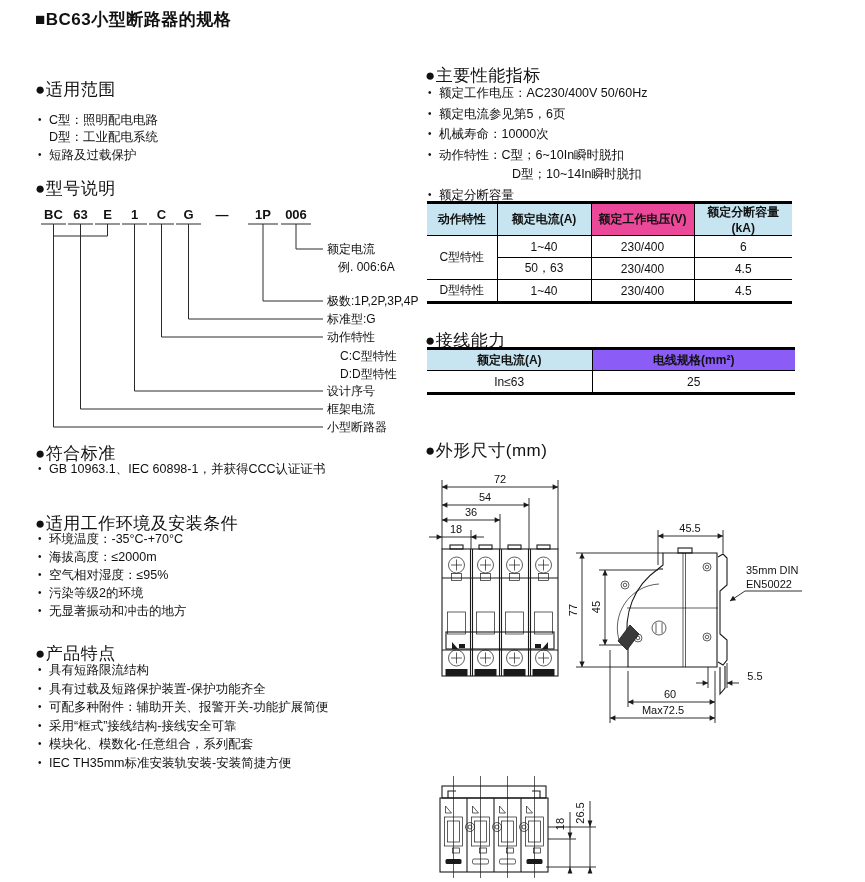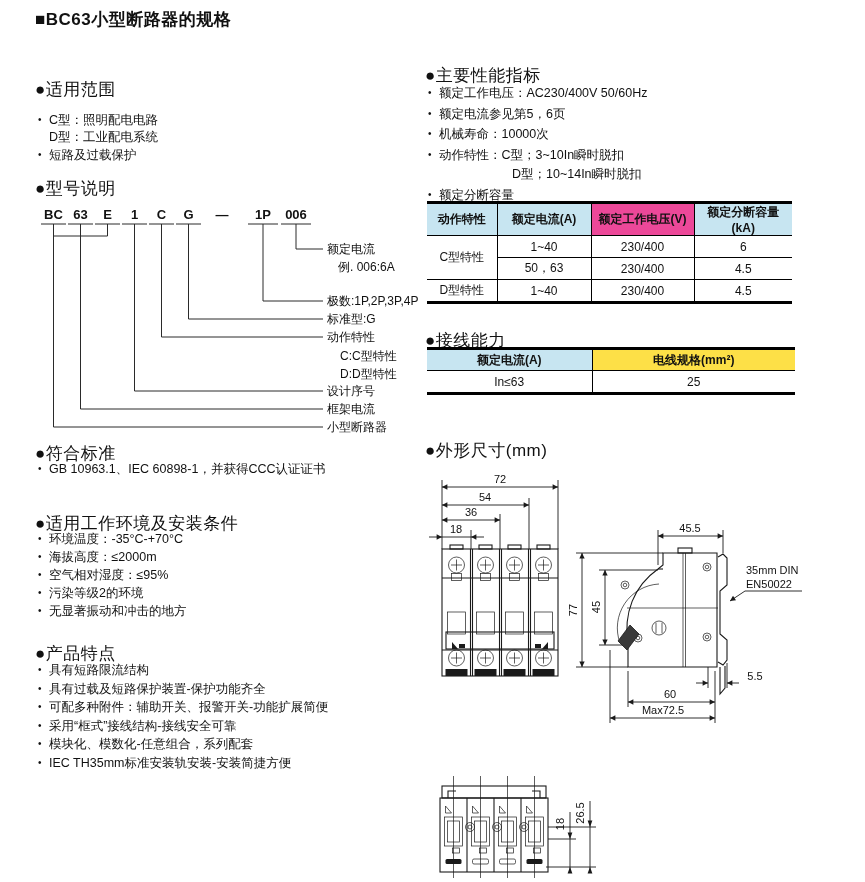--- a/index.html
+++ b/index.html
@@ -115,21 +115,21 @@
   <div class="row"><span class="b">•</span><span>采用“框式”接线结构-接线安全可靠</span></div>
   <div class="row"><span class="b">•</span><span>模块化、模数化-任意组合，系列配套</span></div>
   <div class="row"><span class="b">•</span><span>IEC TH35mm标准安装轨安装-安装简捷方便</span></div>
 </div>
 
 <div class="abs sec-title" style="left:425px;top:64px;">●主要性能指标</div>
 <div class="abs list" style="left:428px;top:83px;line-height:19.5px;">
   <div class="row"><span class="b">•</span><span>额定工作电压：AC230/400V  50/60Hz</span></div>
   <div class="row"><span class="b">•</span><span>额定电流参见第5，6页</span></div>
   <div class="row"><span class="b">•</span><span>机械寿命：10000次</span></div>
-  <div class="row"><span class="b">•</span><span>动作特性：C型；3~10In瞬时脱扣</span></div>
+  <div class="row"><span class="b">•</span><span>动作特性：C型；6~10In瞬时脱扣</span></div>
   <div class="row perf-indent"><span>D型；10~14In瞬时脱扣</span></div>
   <div class="row"><span class="b">•</span><span>额定分断容量</span></div>
 </div>
 
 <table class="abs spec-table" style="left:427px;top:201px;width:365px;">
   <colgroup>
       <col style="width:70px">
       <col style="width:94px">
       <col style="width:103px">
       <col style="width:98px">
@@ -165,21 +165,21 @@
 
 <div class="abs sec-title" style="left:425px;top:329px;">●接线能力</div>
 <table class="abs spec-table" style="left:427px;top:347px;width:368px;">
   <colgroup>
       <col style="width:165px">
       <col style="width:203px">
     </colgroup>
   <thead>
     <tr>
       <th style="background: rgb(199, 229, 241);">额定电流(A)</th>
-      <th style="background: #fde047;">电线规格(mm²)</th>
+      <th style="background: #8b5cf6;">电线规格(mm²)</th>
     </tr>
   </thead>
   <tbody>
     <tr>
       <td>In≤63</td>
       <td>25</td>
     </tr>
   </tbody>
 </table>
 

